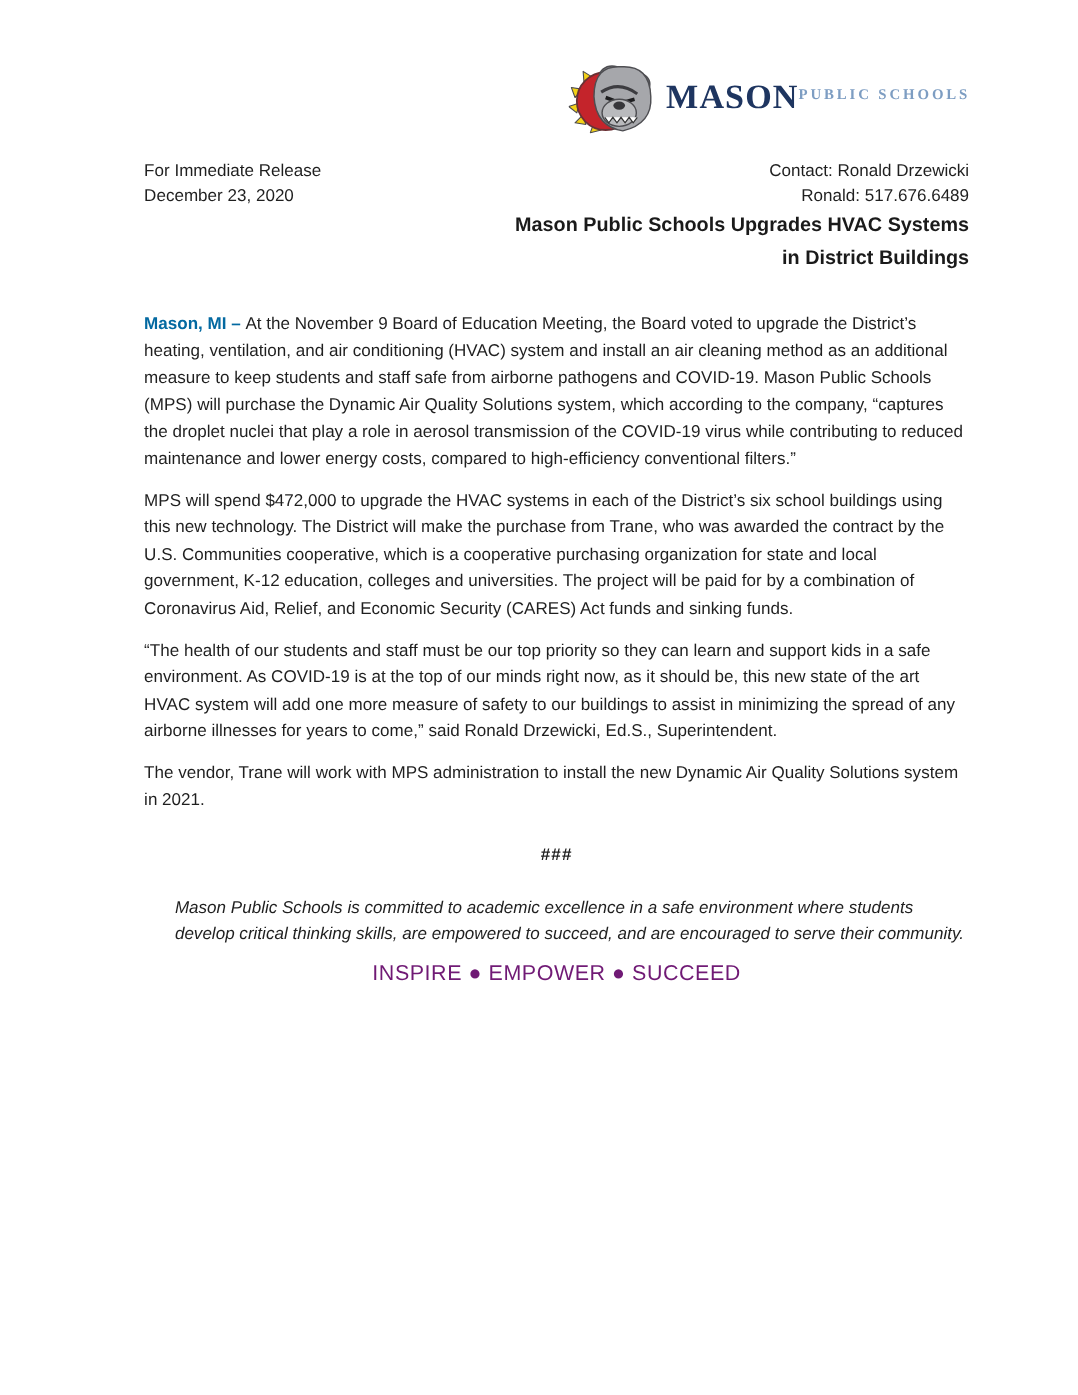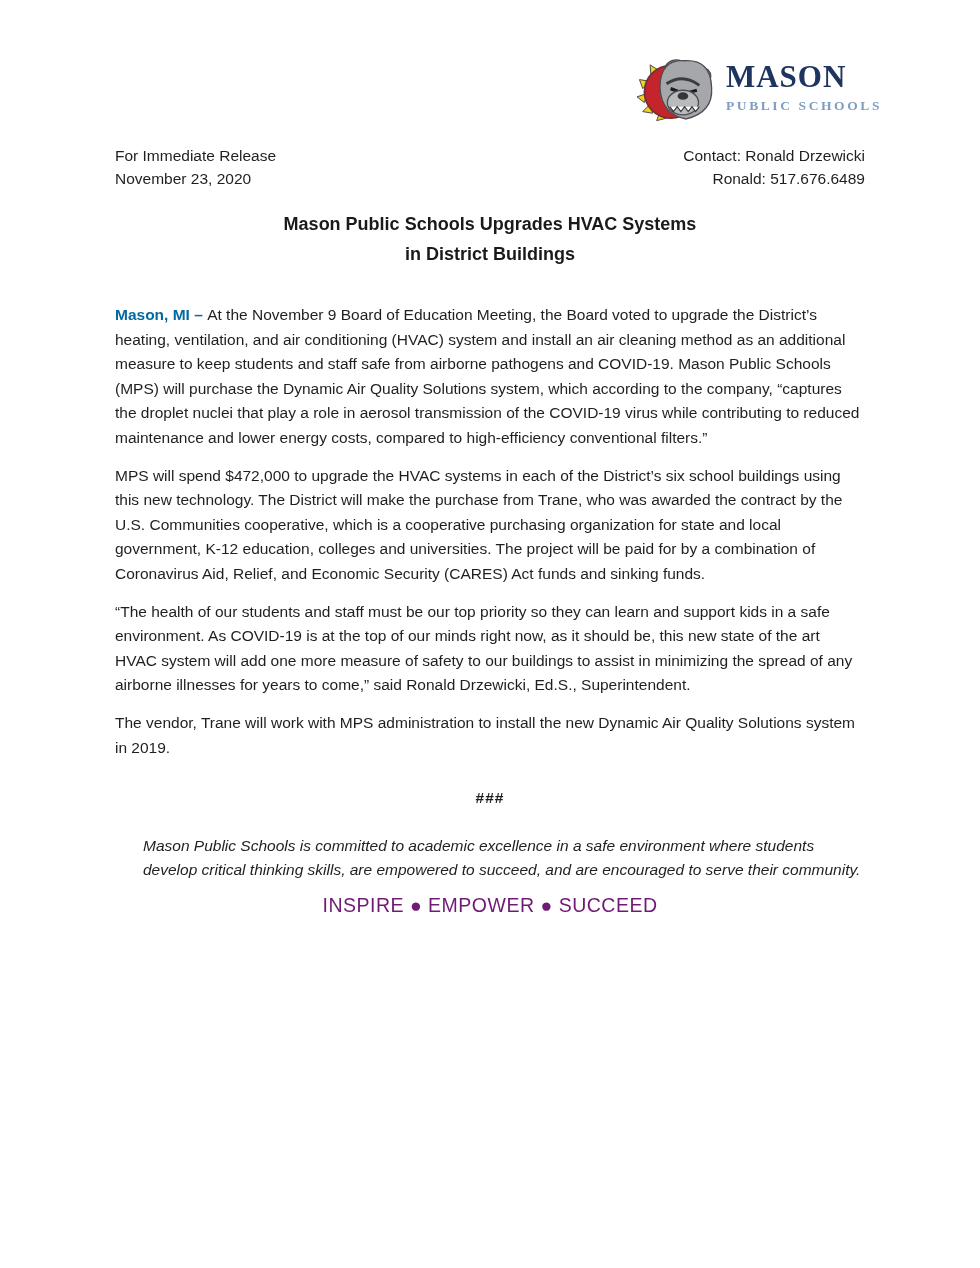--- a/index.html
+++ b/index.html
@@ -16,54 +16,53 @@
   
   .logo {
     position: absolute;
     top: 50px;
     right: 98px;
     display: flex;
     align-items: center;
     gap: 7px;
   }
   .logo-mark { width: 82px; height: 74px; display: block; }
-  .logo-text { display: flex; flex-direction: column; line-height: 1; }
+  .logo-text { display: flex; flex-direction: row; line-height: 1; }
   .logo-name {
     font-family: "Liberation Serif", "DejaVu Serif", serif;
     font-weight: bold;
     font-size: 31px;
     letter-spacing: 1px;
     color: #1e3560;
   }
   .logo-sub {
     font-family: "Liberation Serif", "DejaVu Serif", serif;
     font-weight: bold;
     font-size: 13.5px;
     letter-spacing: 2.6px;
     color: #7d9dc2;
     margin-top: 7px;
   }
   
   .content {
     position: absolute;
-    left: 115px;
+    left: 131px;
     top: 0;
     width: 750px;
   }
   .header-row {
     margin-top: 144px;
     display: flex;
     justify-content: space-between;
     font-size: 15.5px;
     line-height: 23px;
   }
   .header-right { text-align: right; }
   .doc-title {
-    margin-top: 20px;
-    text-align: center;
+    text-align: right;
     font-weight: bold;
     font-size: 18px;
     line-height: 29.5px;
     color: #1a1a1a;
   }
   .body-copy { margin-top: 34px; }
   .para {
     font-size: 15.5px;
     line-height: 24.6px;
     margin-bottom: 13px;
@@ -130,38 +129,38 @@
       <span class="logo-name">MASON</span>
       <span class="logo-sub">PUBLIC SCHOOLS</span>
     </div>
   </div>
 
   <div class="content">
 
     <div class="header-row">
       <div class="header-left">
         <div>For Immediate Release</div>
-        <div>November 23, 2020</div>
+        <div>December 23, 2020</div>
       </div>
       <div class="header-right">
         <div>Contact: Ronald Drzewicki</div>
         <div>Ronald: 517.676.6489</div>
       </div>
     </div>
 
     <div class="doc-title">
       <div>Mason Public Schools Upgrades HVAC Systems</div>
       <div>in District Buildings</div>
     </div>
 
     <div class="body-copy">
       <p class="para"><b>Mason, MI – </b><span>At the November 9 Board of Education Meeting, the Board voted to upgrade the District’s heating, ventilation, and air conditioning (HVAC) system and install an air cleaning method as an additional measure to keep students and staff safe from airborne pathogens and COVID-19. Mason Public Schools (MPS) will purchase the Dynamic Air Quality Solutions system, which according to the company, “captures the droplet nuclei that play a role in aerosol transmission of the COVID-19 virus while contributing to reduced maintenance and lower energy costs, compared to high-efficiency conventional filters.”</span></p>
       <p class="para">MPS will spend $472,000 to upgrade the HVAC systems in each of the District’s six school buildings using this new technology. The District will make the purchase from Trane, who was awarded the contract by the U.S. Communities cooperative, which is a cooperative purchasing organization for state and local government, K-12 education, colleges and universities. The project will be paid for by a combination of Coronavirus Aid, Relief, and Economic Security (CARES) Act funds and sinking funds.</p>
       <p class="para">“The health of our students and staff must be our top priority so they can learn and support kids in a safe environment. As COVID-19 is at the top of our minds right now, as it should be, this new state of the art HVAC system will add one more measure of safety to our buildings to assist in minimizing the spread of any airborne illnesses for years to come,” said Ronald Drzewicki, Ed.S., Superintendent.</p>
-      <p class="para">The vendor, Trane will work with MPS administration to install the new Dynamic Air Quality Solutions system in 2019.</p>
+      <p class="para">The vendor, Trane will work with MPS administration to install the new Dynamic Air Quality Solutions system in 2021.</p>
 
       <div class="separator">###</div>
 
       <p class="mission">Mason Public Schools is committed to academic excellence in a safe environment where students develop critical thinking skills, are empowered to succeed, and are encouraged to serve their community.</p>
 
       <div class="motto">INSPIRE ● EMPOWER ● SUCCEED</div>
     </div>
 
   </div>
 </div>

